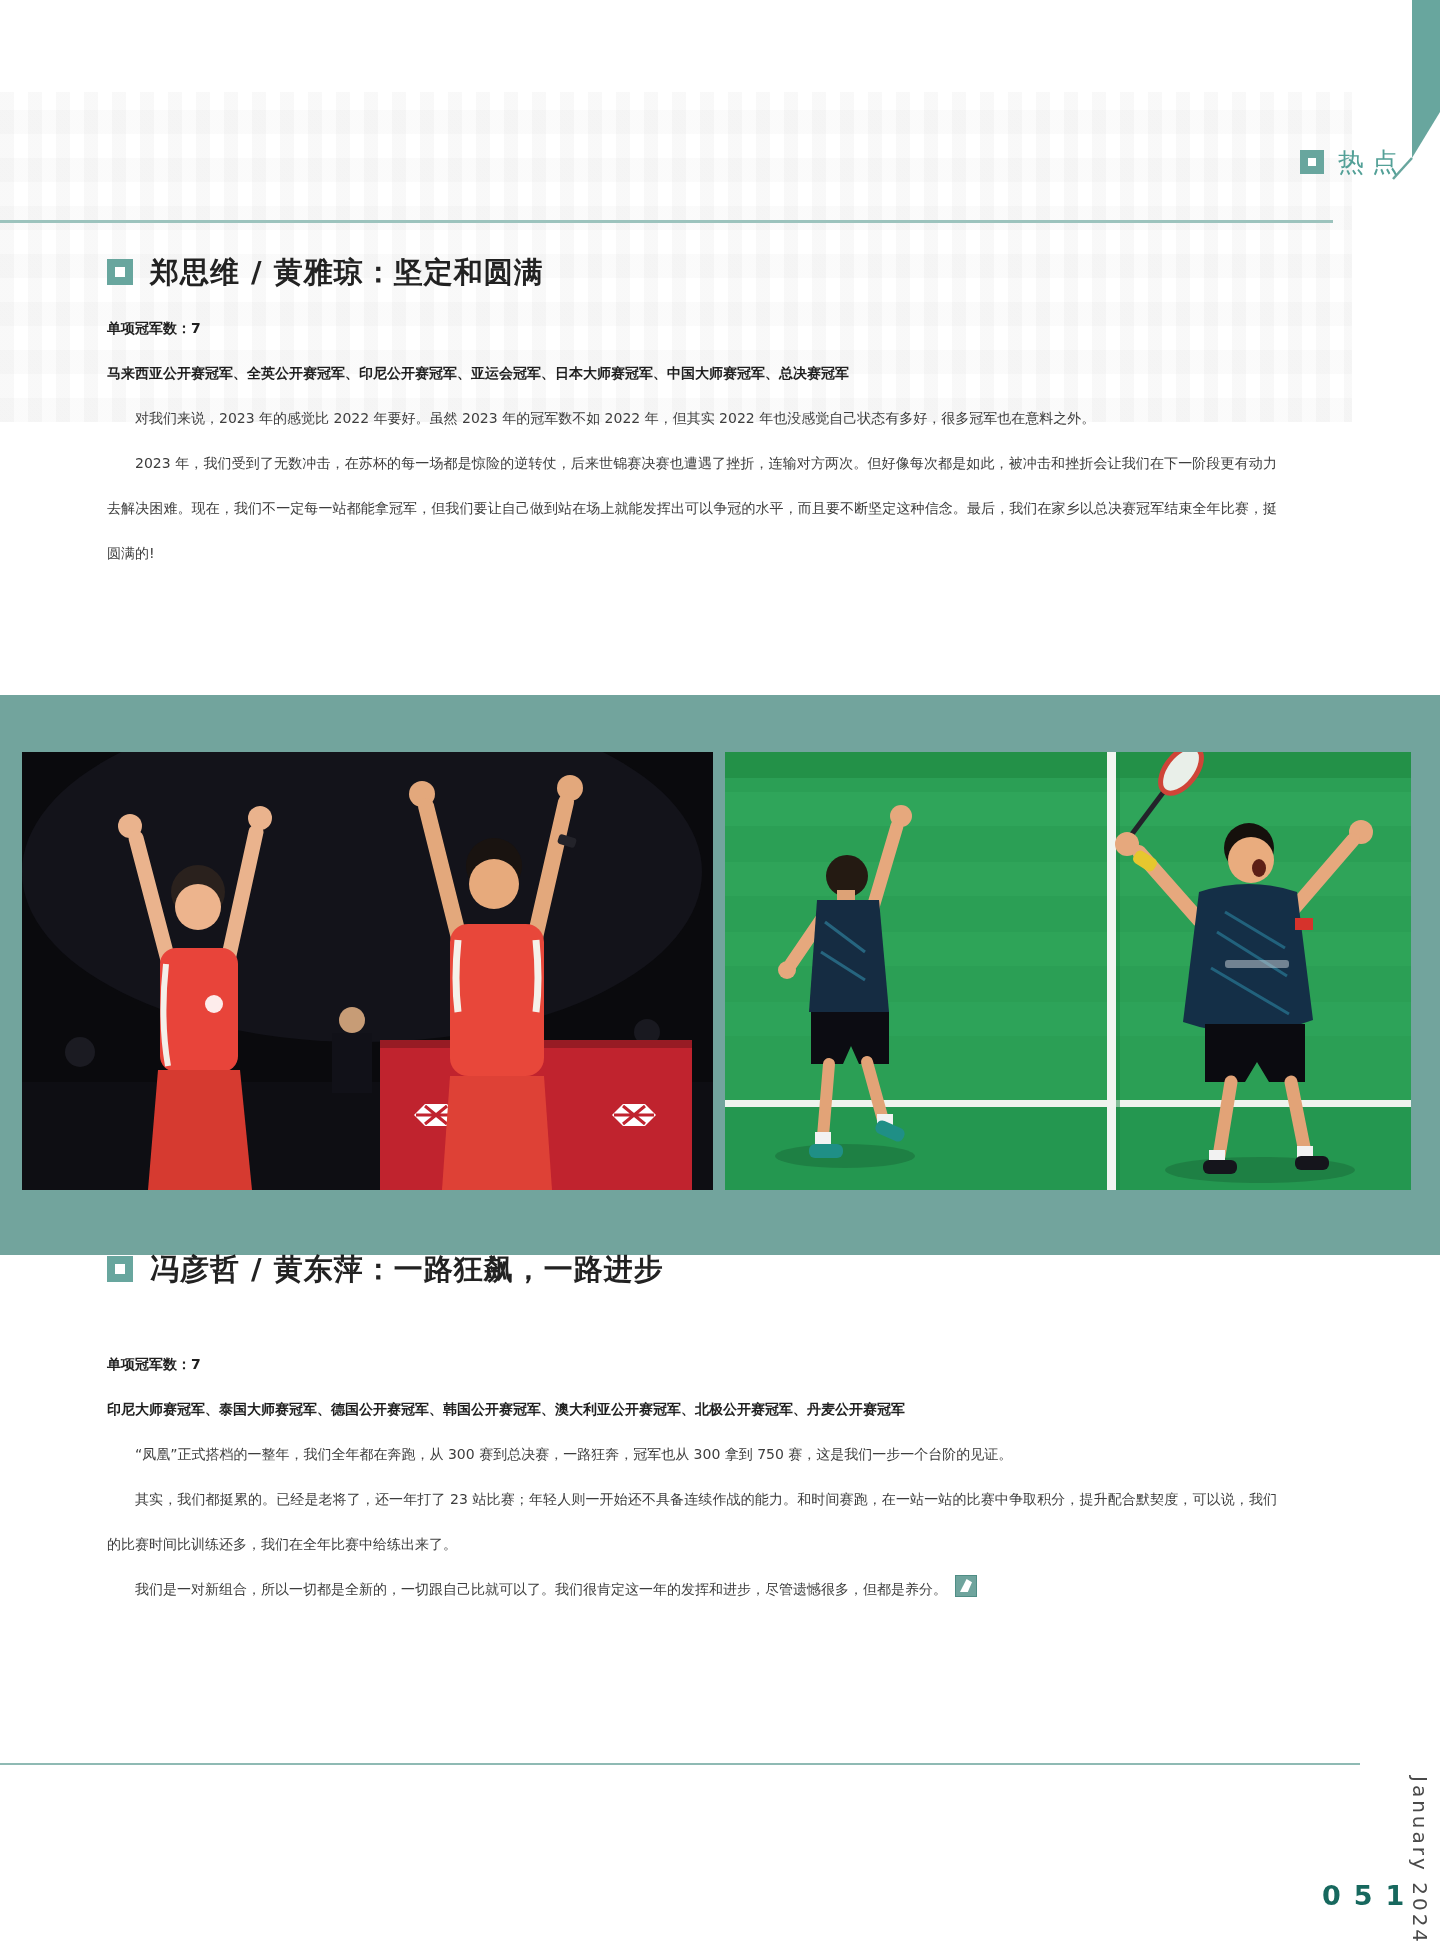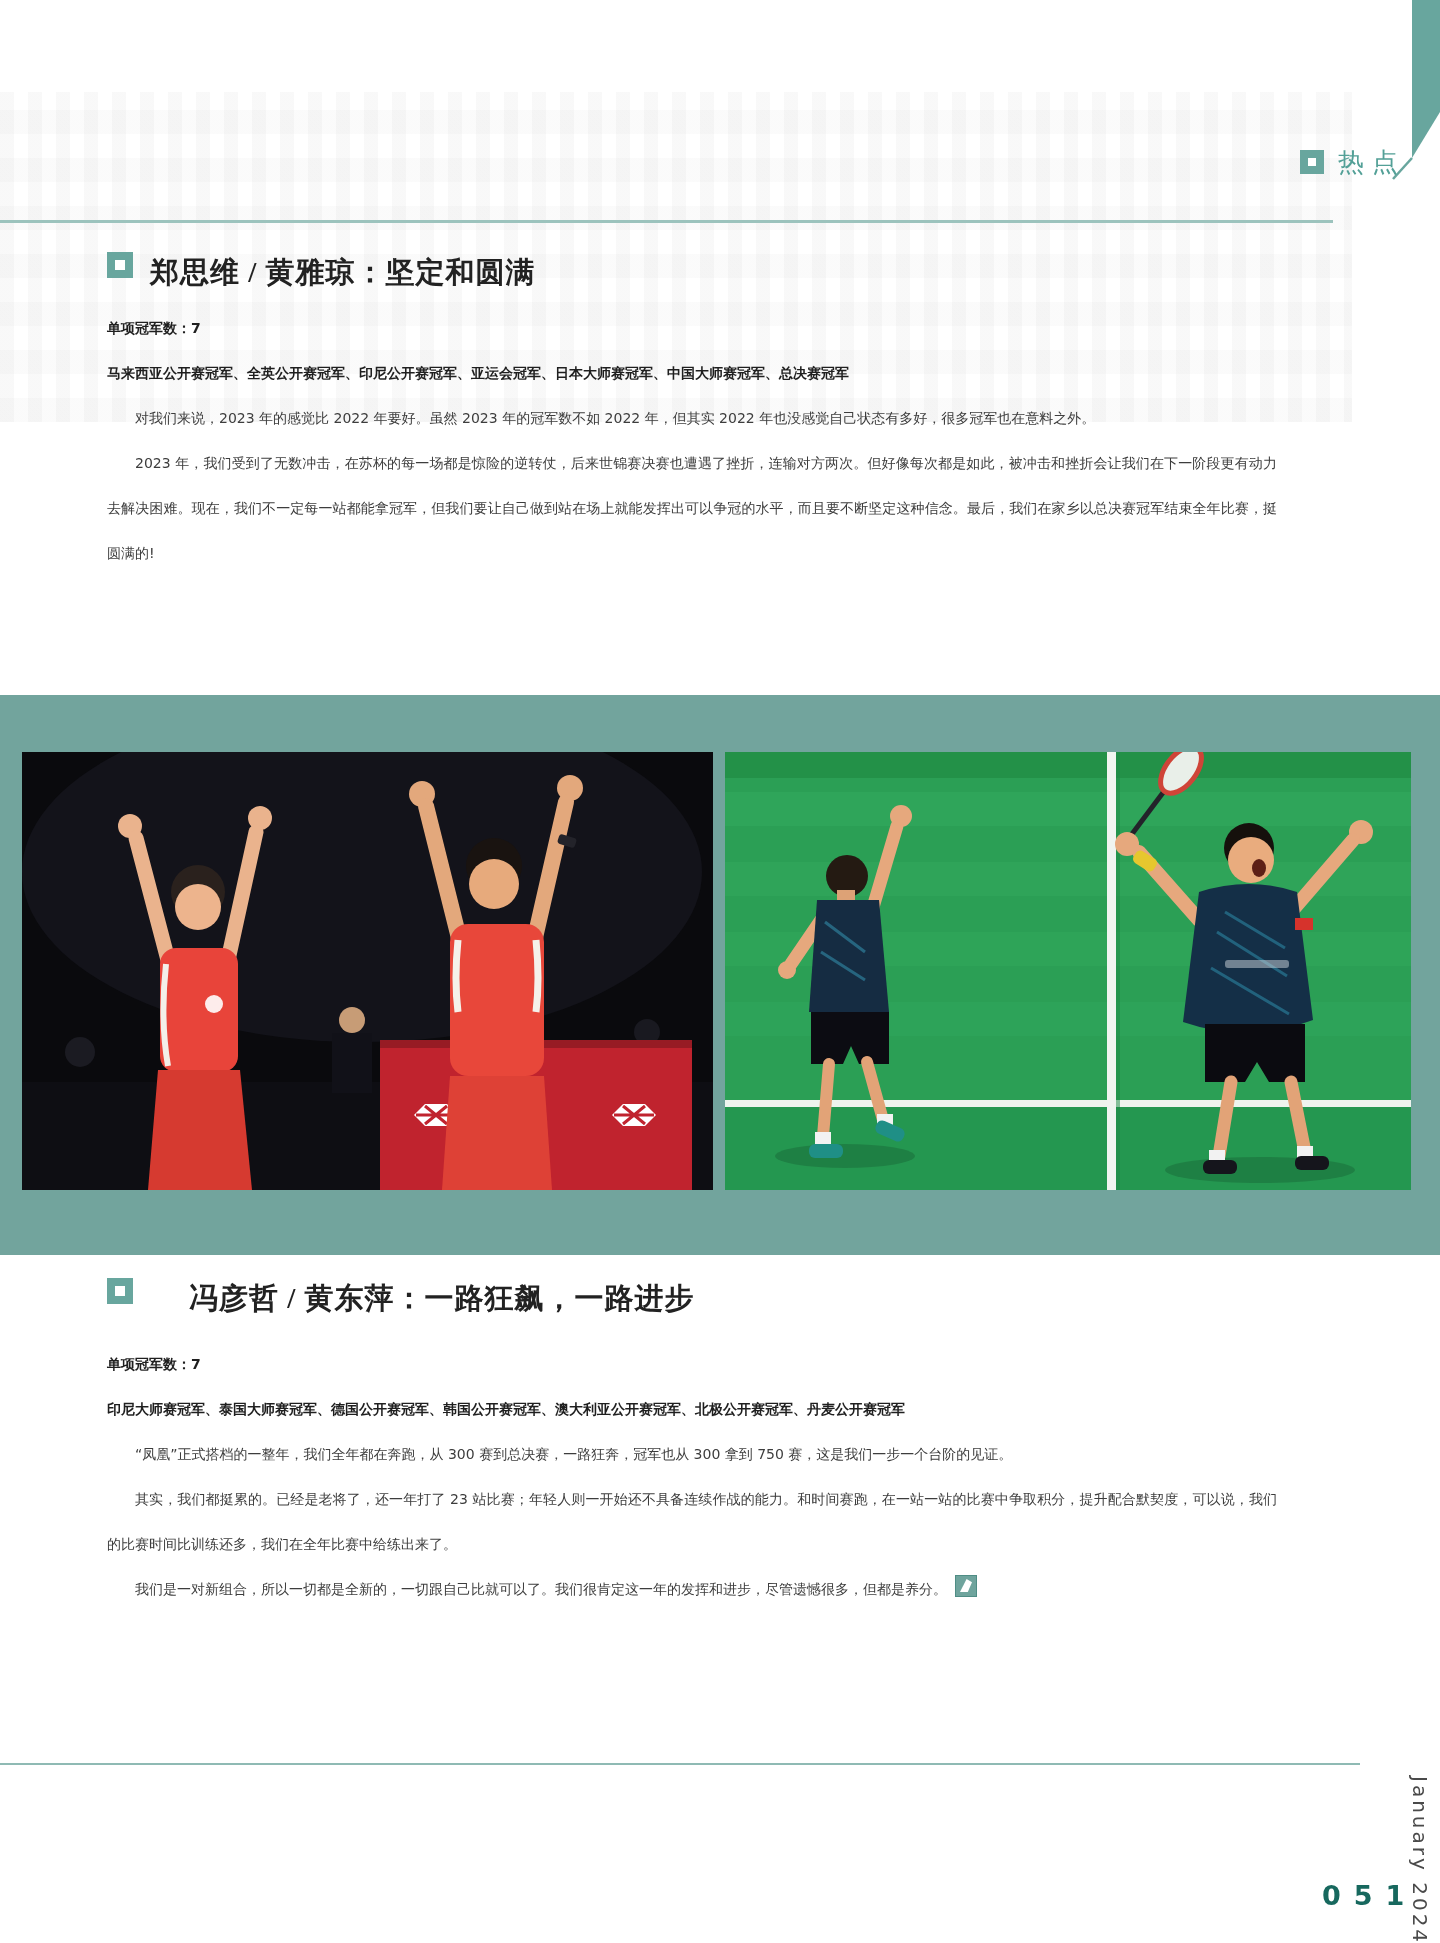--- a/index.html
+++ b/index.html
@@ -15,26 +15,26 @@
       repeating-linear-gradient(90deg, rgba(130,130,130,0.05) 0 14px, transparent 14px 28px),
       repeating-linear-gradient(0deg, rgba(130,130,130,0.035) 0 24px, transparent 24px 48px);
   }
   .corner{position:absolute;left:1290px;top:0;width:150px;height:200px;}
   .hot-tag{position:absolute;left:1300px;top:150px;display:flex;align-items:flex-end;}
   .tag-icon{width:24px;height:24px;background:#68a69e;position:relative;flex:none;}
   .tag-icon::after{content:"";position:absolute;left:8px;top:8px;width:8px;height:8px;background:#fff;}
   .hot-label{font-size:26px;color:#53a097;letter-spacing:8px;margin-left:14px;line-height:24px;}
   .top-rule{position:absolute;left:0;top:220px;width:1333px;height:3px;background:#9cc3bd;}
 
-  .section-heading{position:absolute;left:107px;display:flex;font-family:Liberation Serif, serif;}
+  .section-heading{position:absolute;left:107px;display:flex;align-items:center;}
   .h-icon{width:26px;height:26px;background:#68a69e;position:relative;flex:none;margin-right:17px;}
   .h-icon::after{content:"";position:absolute;left:8px;top:8px;width:10px;height:10px;background:#fff;}
   .h-text{font-size:29px;font-weight:bold;color:#222;letter-spacing:1px;line-height:40px;}
   .sec1-heading{top:252px;}
-  .sec2-heading{top:1278px;gap:39px;}
+  .sec2-heading{top:1249px;}
 
   .textblock{position:absolute;left:107px;width:1170px;font-size:14px;line-height:45px;color:#3d3d3d;}
   .sec1-text{top:306px;}
   .sec2-text{top:1342px;}
   .meta{font-weight:bold;color:#1f1f1f;}
   .titles{font-weight:bold;color:#1f1f1f;text-align:justify;}
   .textblock p.body{margin:0;text-indent:2em;text-align:justify;}
 
   .band{position:absolute;left:0;top:695px;width:1440px;height:560px;background:#72a49d;}
   .photo{position:absolute;top:57px;height:438px;overflow:hidden;}

